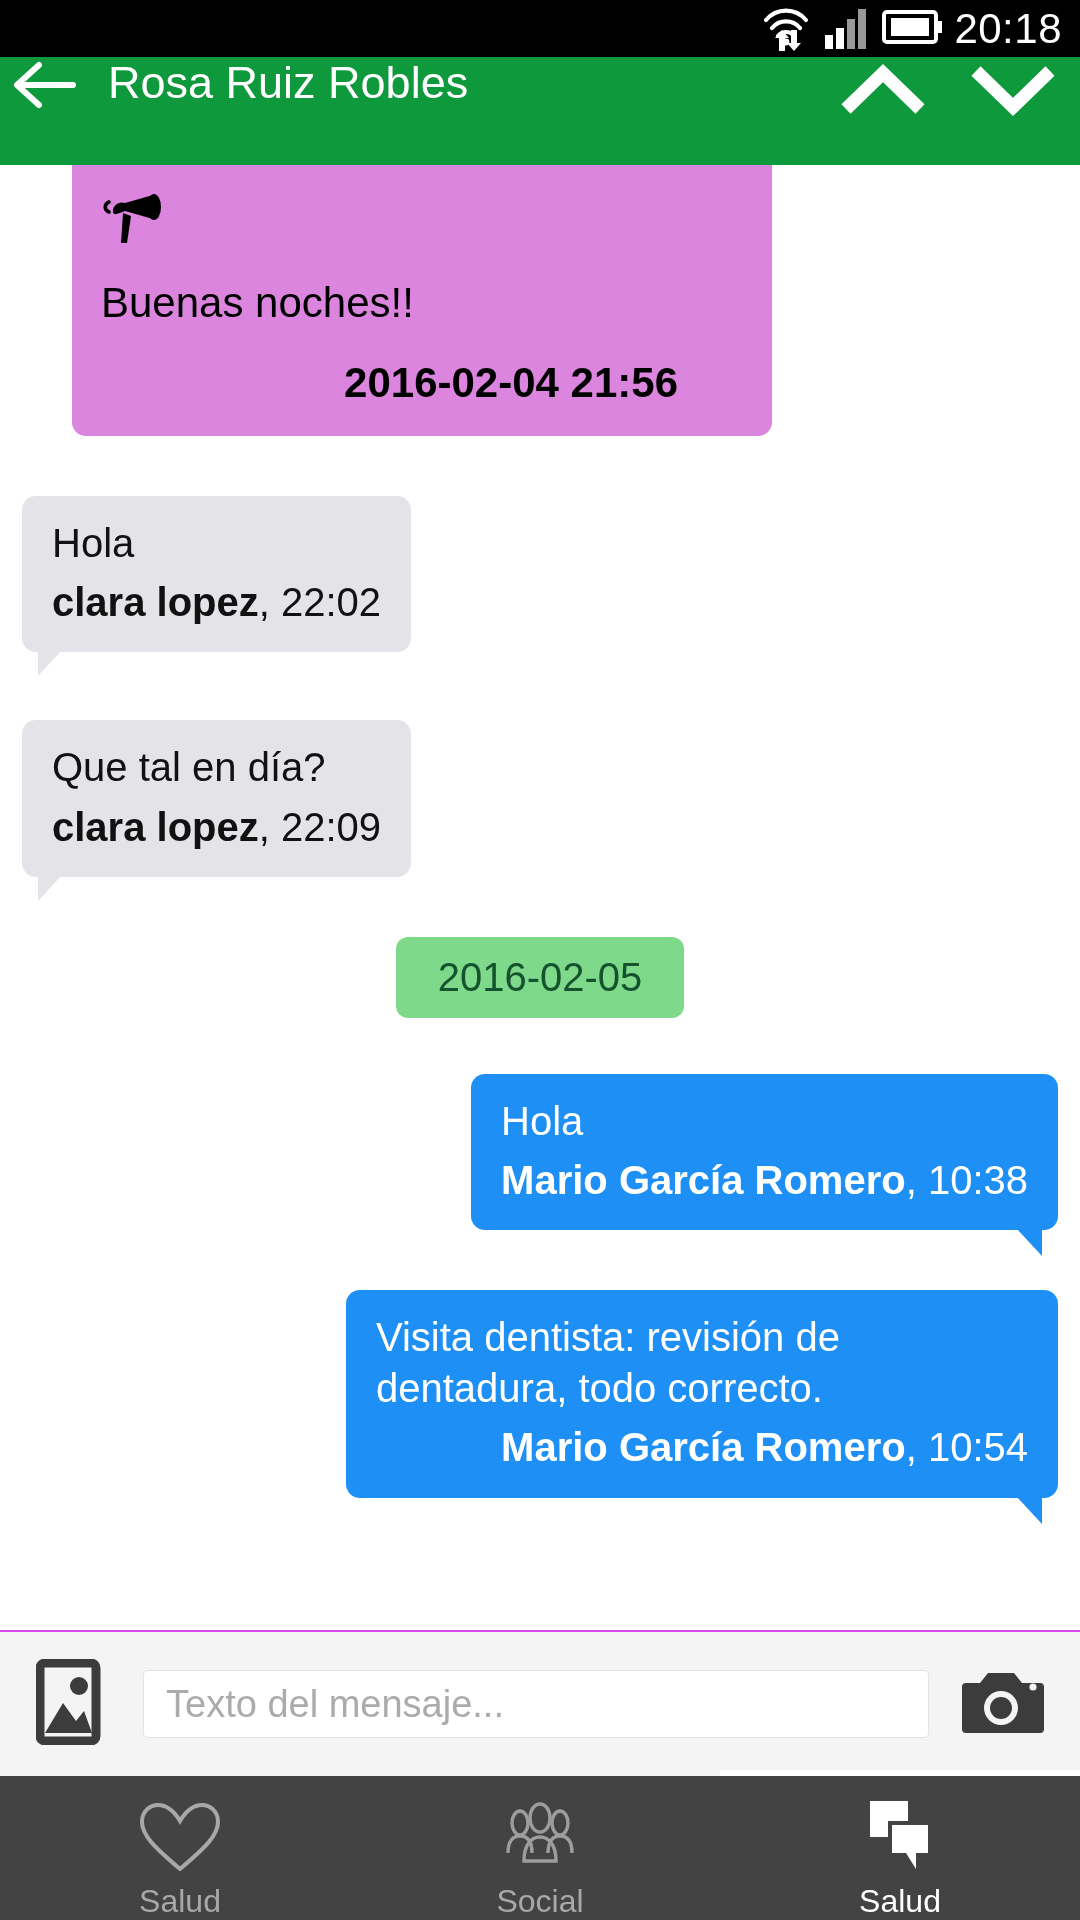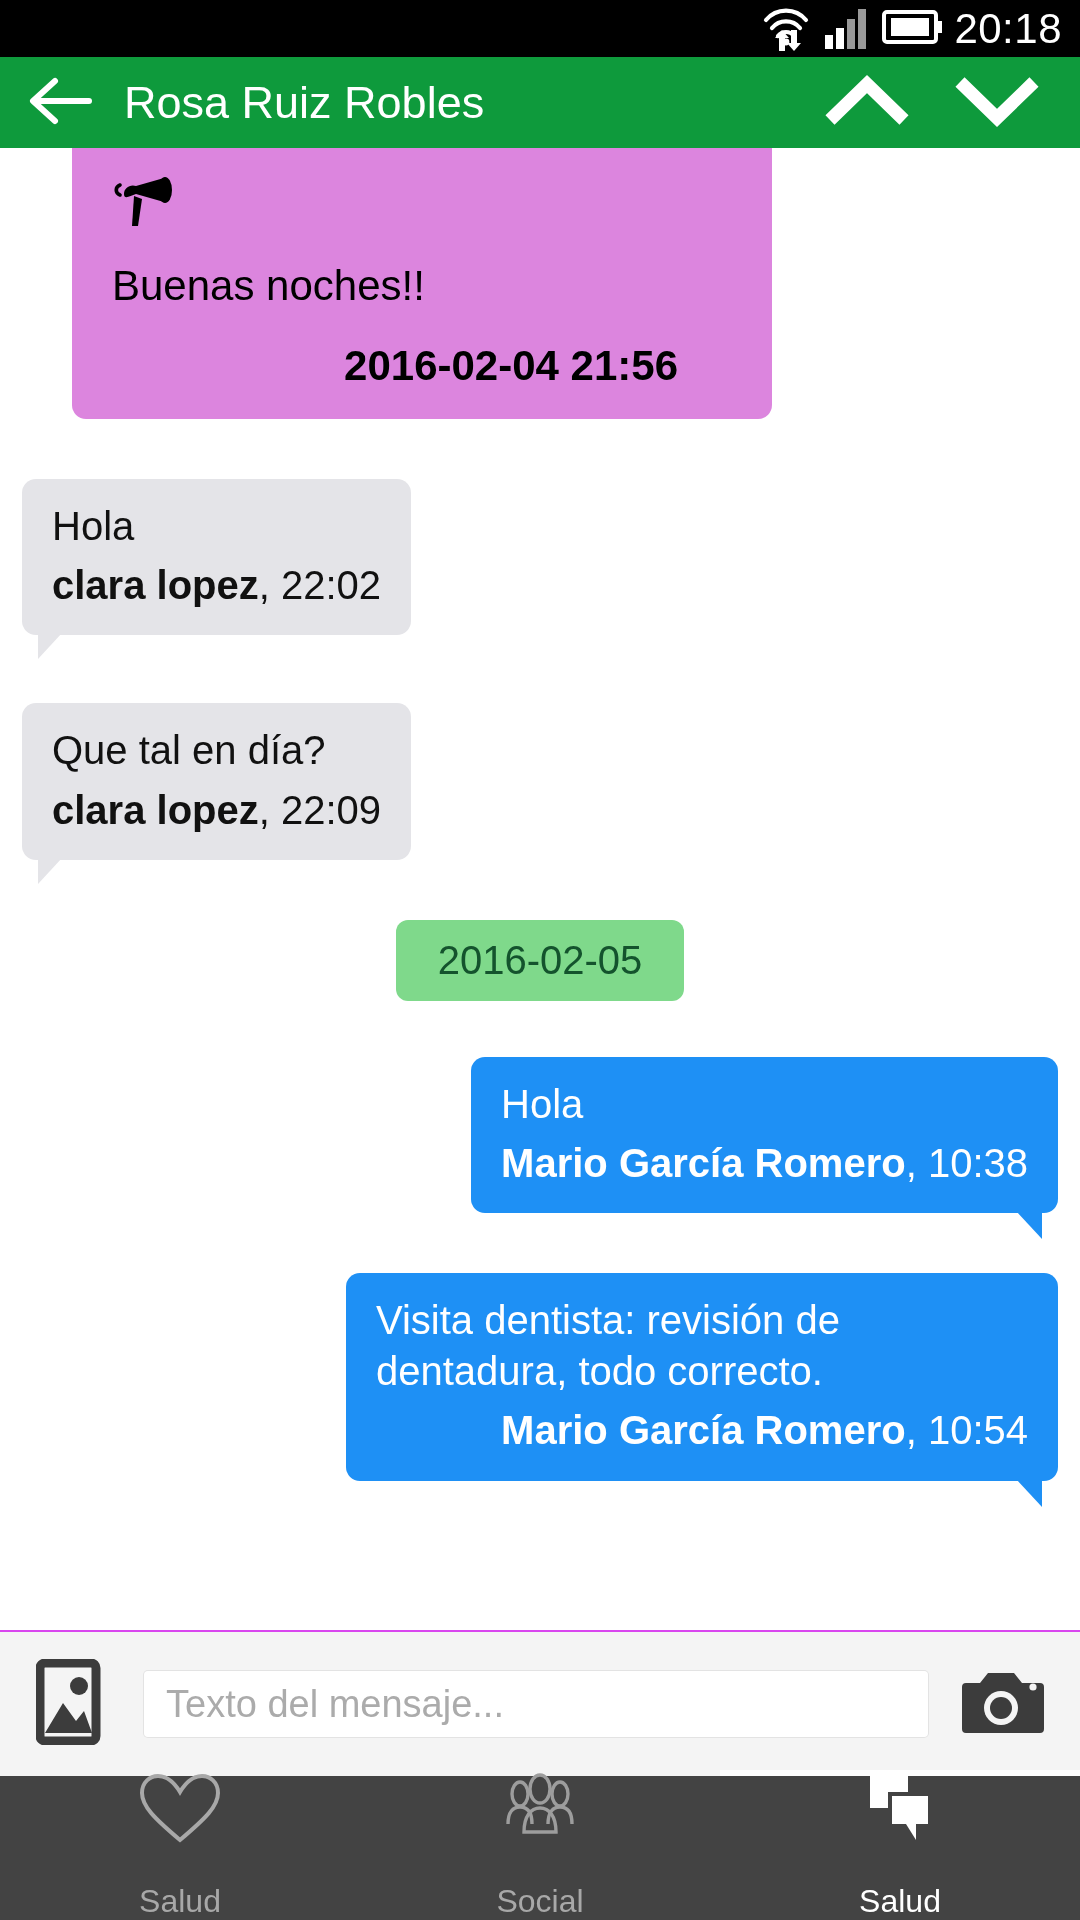--- a/index.html
+++ b/index.html
@@ -28,24 +28,24 @@
   .status-time {
     color: #ffffff;
     font-size: 42px;
     line-height: 1;
     letter-spacing: 0.5px;
     font-family: "Liberation Sans", sans-serif;
   }
 
   
   .appbar {
-    height: 91px;
+    height: 108px;
     background: #0E9A3C;
-    display: flex; align-items: center;
-    padding: 0 22px;
+    display: flex; align-items: flex-start;
+    padding: 0 6px;
     flex: 0 0 auto;
     position: relative; z-index: 5;
   }
   .appbar-back { width: 76px; display: flex; align-items: center; justify-content: center; cursor: pointer; }
   .appbar-title {
     color: #ffffff;
     font-size: 45px;
     margin-left: 26px;
     white-space: nowrap;
     flex: 1 1 auto;
@@ -78,21 +78,21 @@
   .bubble .meta { font-size: 40px; margin-top: 8px; }
   .bubble .meta b { font-weight: bold; }
 
   
   .announce {
     background: #DC85DE;
     color: #000000;
     border-radius: 0 0 14px 14px;
     width: 760px;
     margin-left: 72px;
-    padding: 26px 34px 26px 40px;
+    padding: 26px 34px 26px 29px;
   }
   .announce .megaphone { margin-bottom: 16px; }
   .announce .line { font-size: 42px; }
   .announce .meta { text-align: right; font-weight: bold; font-size: 42px; margin-top: 26px; padding-right: 60px; }
 
   
   .incoming {
     background: #E4E4E8;
     color: #111111;
     border-radius: 14px;
@@ -167,21 +167,21 @@
   
   .bottomnav {
     flex: 0 0 auto;
     height: 144px;
     background: #434343;
     display: flex;
   }
   .navtab {
     flex: 1 1 0;
     display: flex; flex-direction: column;
-    align-items: center; justify-content: space-between;
+    align-items: center; justify-content: flex-end;
     gap: 10px;
     cursor: pointer;
     position: relative;
   }
   .navtab .navlabel { font-size: 32px; color: #A8A8A8; }
   .navtab.active .navlabel { color: #ffffff; }
   .navtab.active::before {
     content: "";
     position: absolute;
     top: -6px; left: 0; right: 0;

